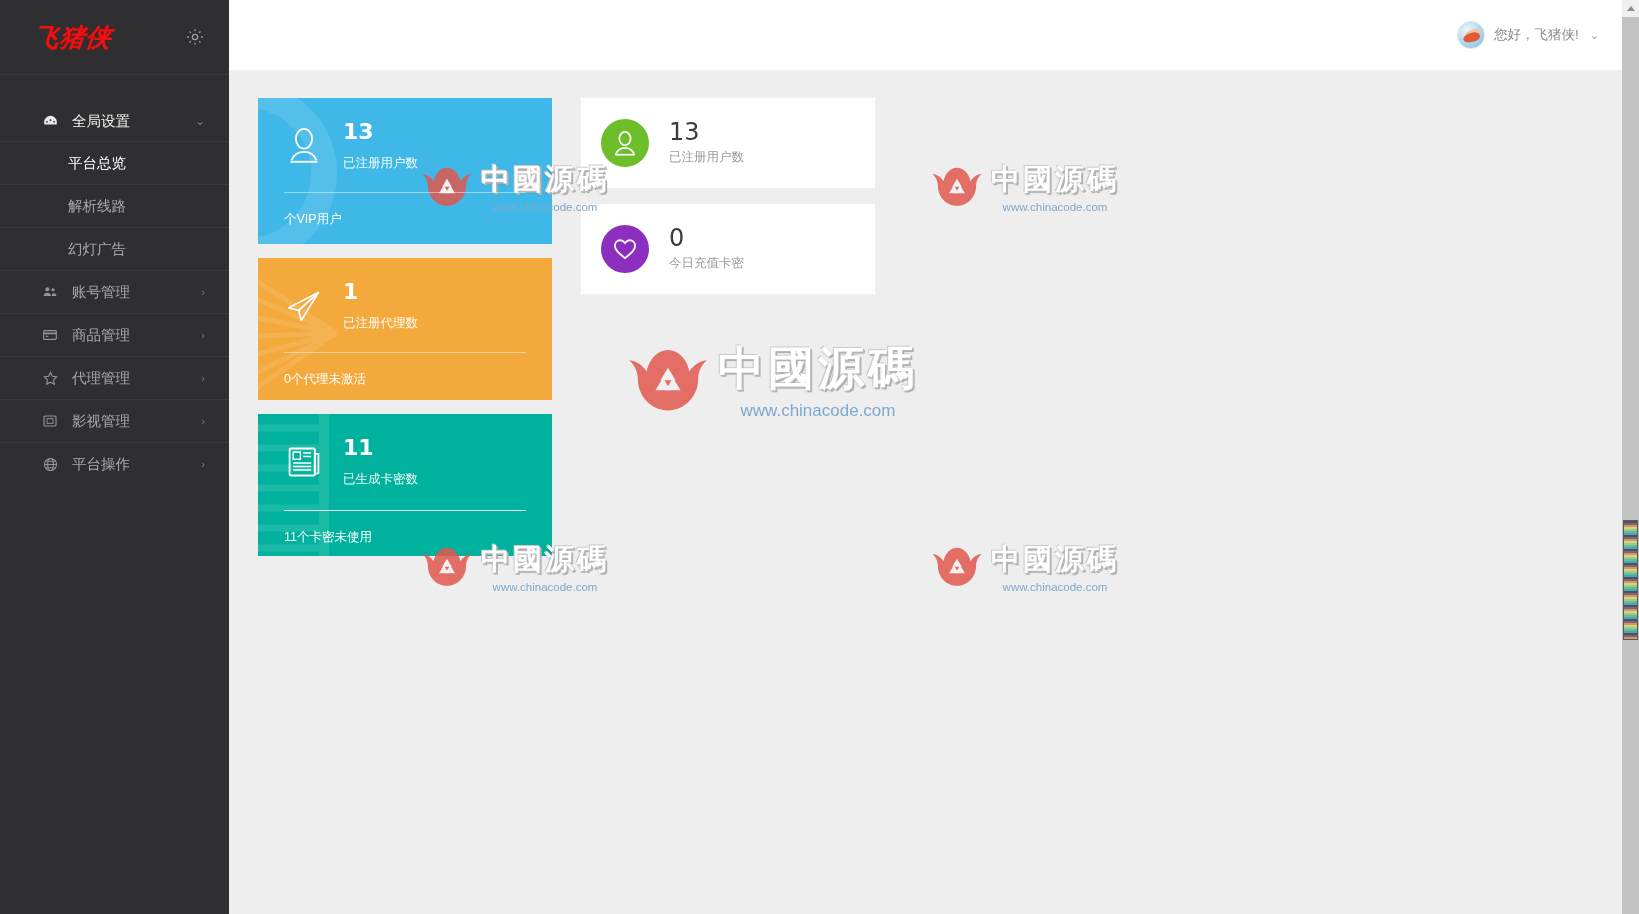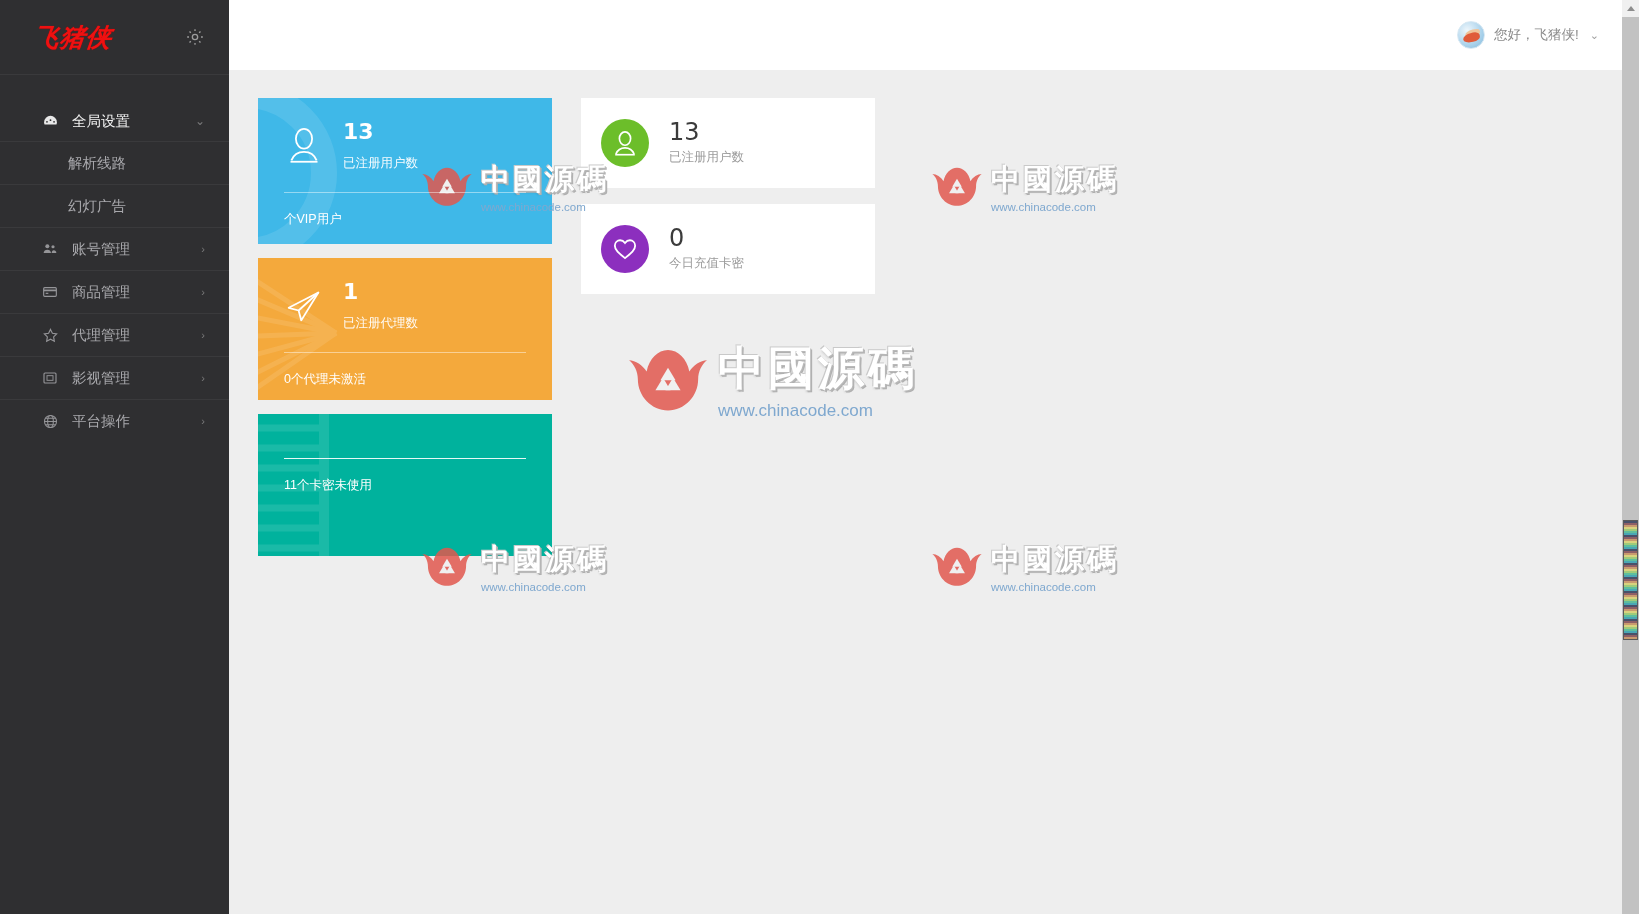--- a/index.html
+++ b/index.html
@@ -151,21 +151,21 @@
   .wm .cn {
     font-family: "DejaVu Serif", serif;
     font-weight: bold;
     color: #ffffff;
     letter-spacing: 4px;
     text-shadow: 1px 1px 0 #b9b9b9, 2px 2px 0 #b0b0b0, -1px -1px 0 #c9c9c9, 0 2px 2px rgba(0,0,0,.10);
   }
   .wm .url {
     font-family: "Liberation Sans", sans-serif;
     color: #7fa8cf;
-    text-align: left;
+    text-align: center;
     margin-top: 1px;
   }
   .wm-lg .cn { font-size: 46px; }
   .wm-lg .url { font-size: 17px; }
   .wm-sm .cn { font-size: 29px; letter-spacing: 3px; }
   .wm-sm .url { font-size: 11.5px; }
 
   
   .scrollbar {
     position: absolute; right: 0; top: 0; width: 17px; height: 914px;
@@ -220,20 +220,23 @@
             <path d="M12 4a9 9 0 0 0-9 9 9 9 0 0 0 .6 3.2h16.8A9 9 0 0 0 21 13a9 9 0 0 0-9-9z" fill="#f2f2f2"></path>
             <circle cx="7" cy="12.4" r="1.25" fill="#2f2f31"></circle>
             <circle cx="12" cy="10.2" r="1.25" fill="#2f2f31"></circle>
             <circle cx="17" cy="12.4" r="1.25" fill="#2f2f31"></circle>
           </svg>
         </span>
         <span class="label">全局设置</span>
         <span class="chev down">⌄</span>
       </div>
 
+      <div class="nav-item sub active">
+        <span class="label">平台总览</span>
+      </div>
       <div class="nav-item sub">
         <span class="label">解析线路</span>
       </div>
       <div class="nav-item sub">
         <span class="label">幻灯广告</span>
       </div>
 
       <div class="nav-item">
         <span class="ico">
           <svg viewBox="0 0 24 24" width="16" height="16" fill="#b7b7bb">
@@ -373,20 +376,34 @@
                     <path d="M0 74h120"></path>
                   <path d="M0 94h120"></path>
                     <path d="M0 114h120"></path>
                     <path d="M0 134h120"></path>
                     <path d="M0 154h120"></path>
                   <path d="M0 174h120"></path>
                   <path d="M118 8 V182" stroke-width="10"></path>
                 </g>
               </svg>
             </span>
+            <div class="tile-head">
+              <span class="tile-ico">
+                <svg viewBox="0 0 40 40" width="36" height="36" fill="none" stroke="#ffffff" stroke-width="2">
+                  <rect x="4" y="5" width="28" height="30" rx="1.5"></rect>
+                  <path d="M32 11h4v21a3 3 0 0 1-4 0z"></path>
+                  <rect x="8" y="9" width="8" height="8" stroke-width="1.7"></rect>
+                  <path d="M19 10h9M19 14h9M8 21h20M8 25h20M8 29h20" stroke-width="1.7"></path>
+                </svg>
+              </span>
+              <div>
+                <div class="tile-num">11</div>
+                <div class="tile-label">已生成卡密数</div>
+              </div>
+            </div>
             <div class="tile-rule"></div>
             <div class="tile-foot">11个卡密未使用</div>
           </div>
 
         </div>
 
         <div class="col-right">
 
           <div class="mini">
             <span class="mini-circle" style="background:#6cbe2a">

